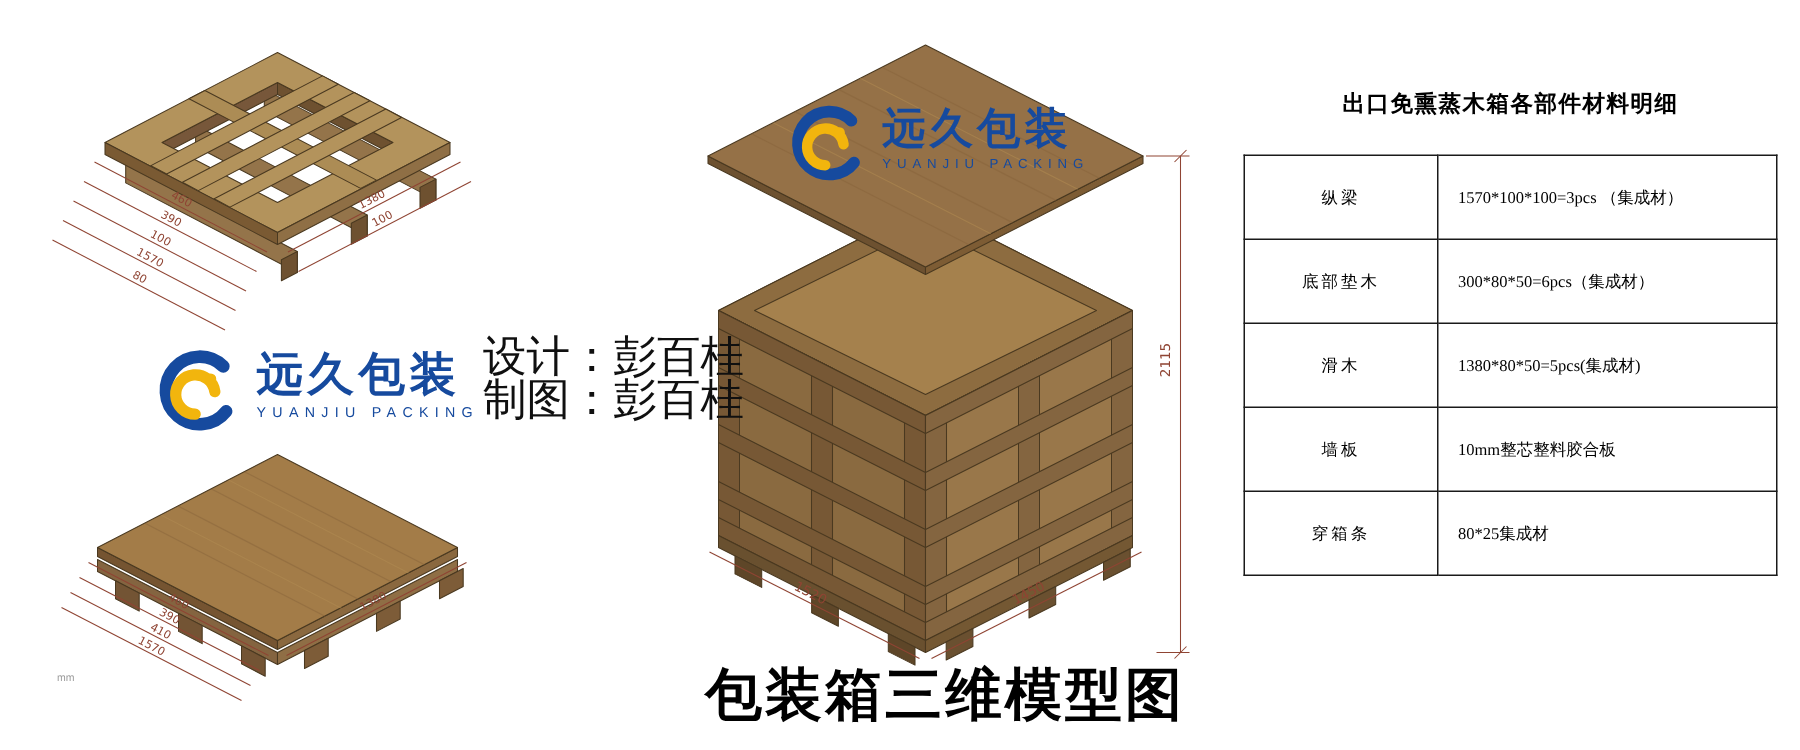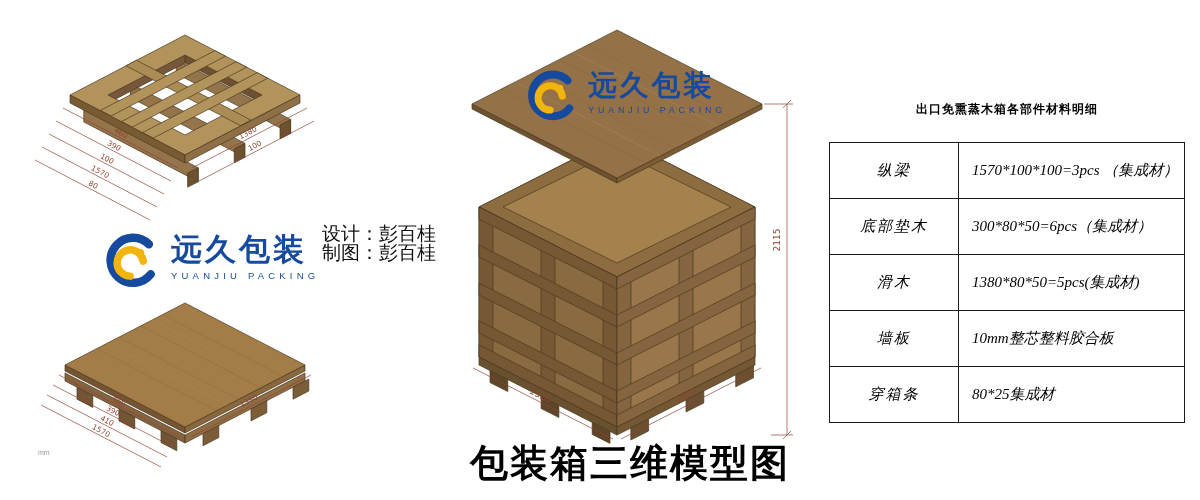--- a/index.html
+++ b/index.html
@@ -17,35 +17,35 @@
 
   
   .logo{position:absolute;display:flex;align-items:flex-start;gap:9px;}
   .logo-icon{width:60px;height:60px;flex:0 0 auto;}
   .logo-cn{font-size:31px;font-weight:700;color:#164a9e;letter-spacing:3px;line-height:1.1;}
   .logo-en{font-size:9.5px;color:#164a9e;letter-spacing:4.2px;margin-top:3px;white-space:nowrap;}
   .logo-left{left:102px;top:233px;}
   .logo-lid{left:524px;top:70px;transform:scale(.93);transform-origin:top left;}
 
   
-  .credits{position:absolute;left:322px;top:224px;font-size:19px;color:#101010;line-height:1;}
+  .credits{position:absolute;left:322px;top:224px;font-size:29px;color:#101010;line-height:1;}
   .credit-line{white-space:nowrap;}
   .credit-line + .credit-line{}
 
   
   .main-title{position:absolute;left:452px;top:438px;width:356px;text-align:center;
               font-size:38px;font-weight:700;letter-spacing:2px;color:#000;}
 
   
   .materials{position:absolute;left:828px;top:60px;width:358px;}
-  .materials-title{text-align:center;font-size:12px;font-weight:700;letter-spacing:1px;
-                   font-family:"Liberation Serif",serif;color:#000;margin-top:41px;}
+  .materials-title{text-align:center;font-size:15px;font-weight:700;letter-spacing:1px;
+                   font-family:"Liberation Serif",serif;color:#000;}
   .materials table{border-collapse:collapse;margin:24px auto 0 auto;width:356px;table-layout:fixed;}
-  .materials td{border:1px solid #1a1a1a;height:53px;font-size:15px;color:#000;
-                font-family:"Liberation Serif",serif;font-style:italic;}
+  .materials td{border:1px solid #1a1a1a;height:53px;font-size:11px;color:#000;
+                font-family:"Liberation Serif",serif;}
   .materials td.part{width:126px;text-align:center;letter-spacing:2px;}
   .materials td.spec{padding-left:13px;white-space:nowrap;margin-left:11px;}
 
   .unit-note{position:absolute;left:38px;top:449px;font-size:7px;color:#9a9a9a;}
 </style>
 </head>
 <body>
 
 <div class="sheet">
 

